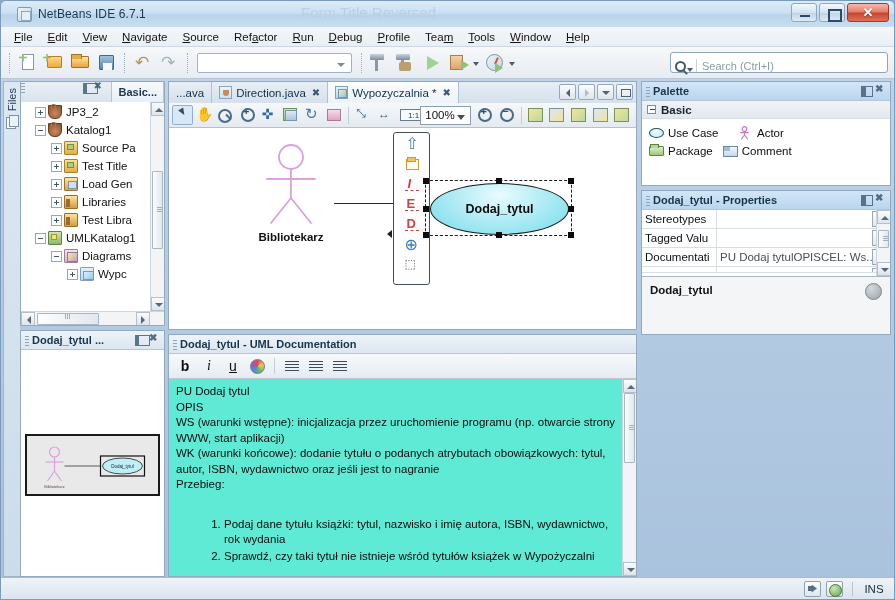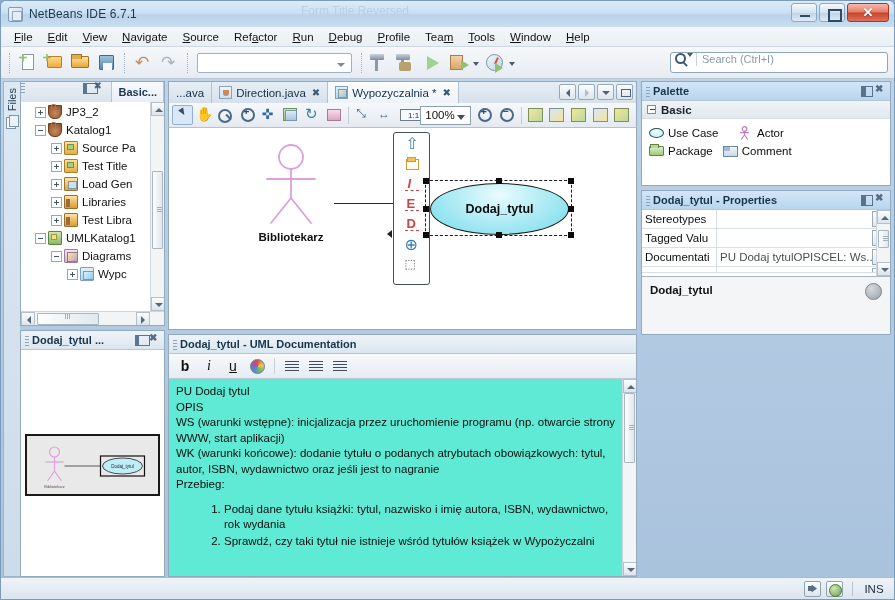--- a/index.html
+++ b/index.html
@@ -15,40 +15,40 @@
     position: absolute; inset: 0;
     background: linear-gradient(to bottom,#c3d6ea 0%, #b3cae2 50%, #a9c2dd 100%);
     border: 1px solid #7b9bbb;
     border-radius: 6px 6px 0 0;
     display: flex; flex-direction: column;
   }
   
   #titlebar {
     height: 26px; flex: 0 0 26px;
     display: flex; align-items: center;
-    padding-left: 7px;
+    padding-left: 16px;
     position: relative;
     background: linear-gradient(to bottom,#dcebf8 0%, #cbe0f2 45%, #b9d3ea 55%, #c9dff0 100%);
     border-radius: 5px 5px 0 0;
   }
   #app-icon {
     width: 15px; height: 15px; margin-right: 6px;
     background: linear-gradient(135deg,#f2f7fb,#b9cfe2);
     border: 1px solid #7f9ab3; border-radius: 2px;
     position: relative;
   }
   #app-icon::after {
     content: ""; position: absolute; left: 3px; top: 3px;
     width: 8px; height: 8px; border: 1px solid #8fa8bd;
     background: #e4eef7;
   }
   #title-text { font-size: 12px; color: #17374f; letter-spacing: .1px; }
   #ghost-title {
     position: absolute; left: 300px; top: 3px;
-    font-size: 12px; color: #b9cfe3; white-space: nowrap;
+    font-size: 15px; color: #b9cfe3; white-space: nowrap;
   }
   #win-buttons { position: absolute; right: 5px; top: 2px; display: flex; gap: 2px; }
   .win-btn {
     width: 26px; height: 19px; border: 1px solid #8ba9c4;
     border-radius: 3px; position: relative;
     background: linear-gradient(to bottom,#f4f9fd,#d3e3f0 50%,#bdd3e6 51%,#dcebf7);
   }
   .win-btn.close {
     width: 42px;
     background: linear-gradient(to bottom,#f7b9ae,#e57c66 48%,#c6432b 52%,#e0715a);
@@ -127,21 +127,21 @@
     width: 155px; height: 20px; margin: 0 3px;
     background: #fff; border: 1px solid #9db2c4; border-radius: 2px;
     position: relative;
   }
   #config-combo::after{content:"";position:absolute;right:6px;top:9px;
     border-left:4px solid transparent;border-right:4px solid transparent;border-top:4px solid #7b8b99;}
   #search-wrap {
     position: absolute; right: 6px; top: 5px;
     width: 218px; height: 21px;
     background: #fff; border: 1px solid #8fa6ba; border-radius: 3px;
-    display: flex; align-items: flex-start; padding-left: 4px;
+    display: flex; align-items: flex-end; padding-left: 4px;
   }
   .mag { width:11px;height:11px;border:2px solid #3c5a72;border-radius:50%;position:relative;flex:0 0 11px;}
   .mag::after{content:"";position:absolute;right:-4px;bottom:-3px;width:6px;height:2px;
     background:#3c5a72;transform:rotate(45deg);}
   #search-wrap .caret2{margin:0 3px 0 1px;width:0;height:0;
     border-left:3px solid transparent;border-right:3px solid transparent;border-top:4px solid #4a5c6b;}
   #search-divider{width:1px;height:13px;background:#c8d3dc;margin-right:5px;}
   #search-placeholder{color:#8d9aa6;font-size:11px;}
   
   #body-row { flex: 1 1 auto; display: flex; min-height: 0; padding: 2px 3px 0 2px; }
@@ -392,21 +392,21 @@
   .dti.b{font-weight:bold;}
   .dti.i{font-style:italic;font-family:"Liberation Serif",serif;}
   .dti.u{text-decoration:underline;}
   .dt-sep{width:1px;height:16px;border-left:1px solid #c4cfd9;margin:0 4px;}
   .dti-color::after{content:"";position:absolute;left:4px;top:3px;width:13px;height:13px;border-radius:50%;
     background:conic-gradient(#e24b4b,#f2c94c,#6fbf5e,#4a90d9,#9b59b6,#e24b4b);border:1px solid #6b7b89;}
   .dti-align::after{content:"";position:absolute;left:4px;top:5px;width:14px;height:10px;
     background-image:linear-gradient(#3b4c5c 1.5px, transparent 1.5px);background-size:100% 3px;}
   #doc-text { flex:1 1 auto; background:#5eead4; position:relative; overflow:hidden;
     padding:5px 18px 4px 7px; font-size:11.5px; color:#0d0d0d; line-height:15.5px; }
-  #doc-text ol { margin: 9px 0 0 48px; }
+  #doc-text ol { margin: 24px 0 0 48px; }
   #doc-text li { margin-bottom: 1px; }
   #doc-vscroll { position:absolute; right:0; top:0; bottom:0; width:14px;
     background:#f2f4f6; border-left:1px solid #cdd6de; }
   
   #right-col { width:250px; flex:0 0 250px; display:flex; flex-direction:column; margin-left:4px; }
   #palette-panel { height:105px; flex:0 0 105px; }
   #palette-body { flex:1 1 auto; background:#fff; padding:0; }
   #palette-cat {
     height:18px; display:flex; align-items:center; gap:5px; padding-left:5px;
     background:linear-gradient(to bottom,#f0f3f6,#e2e8ee);

